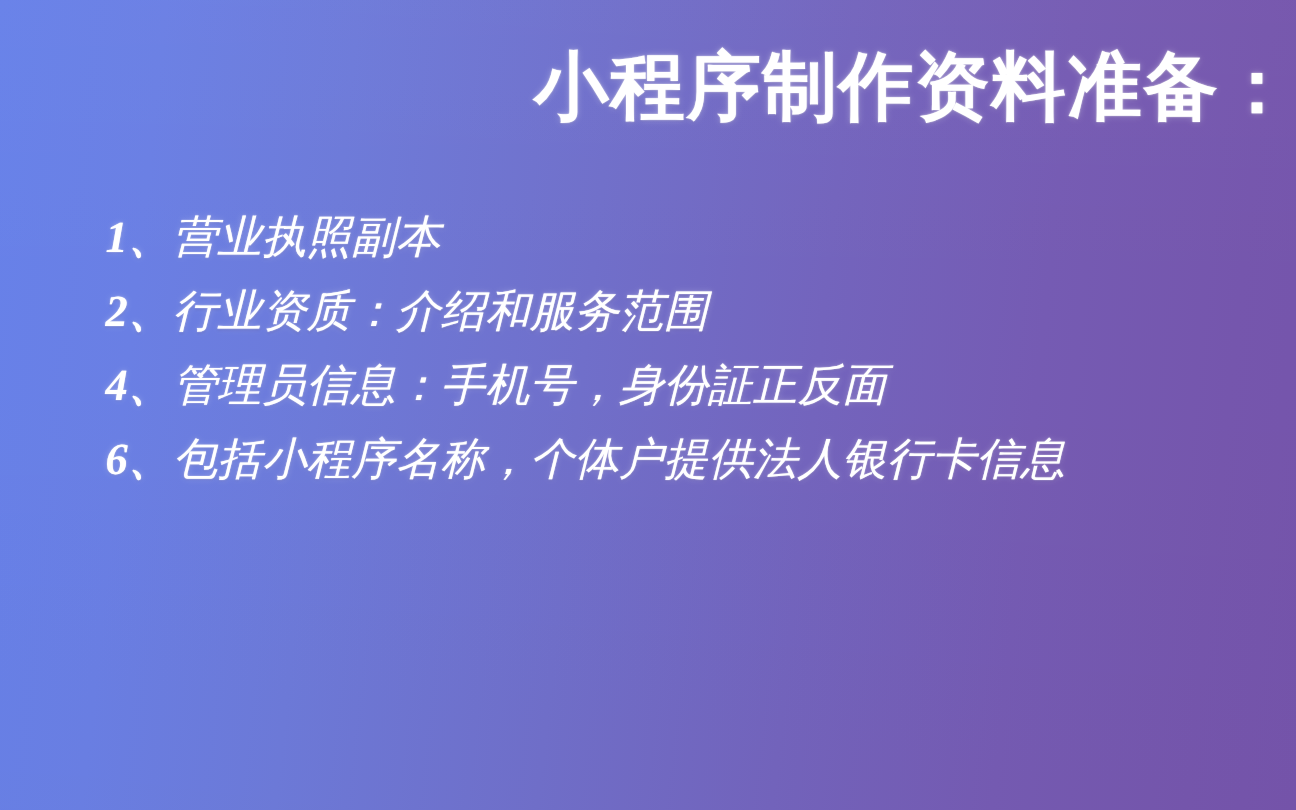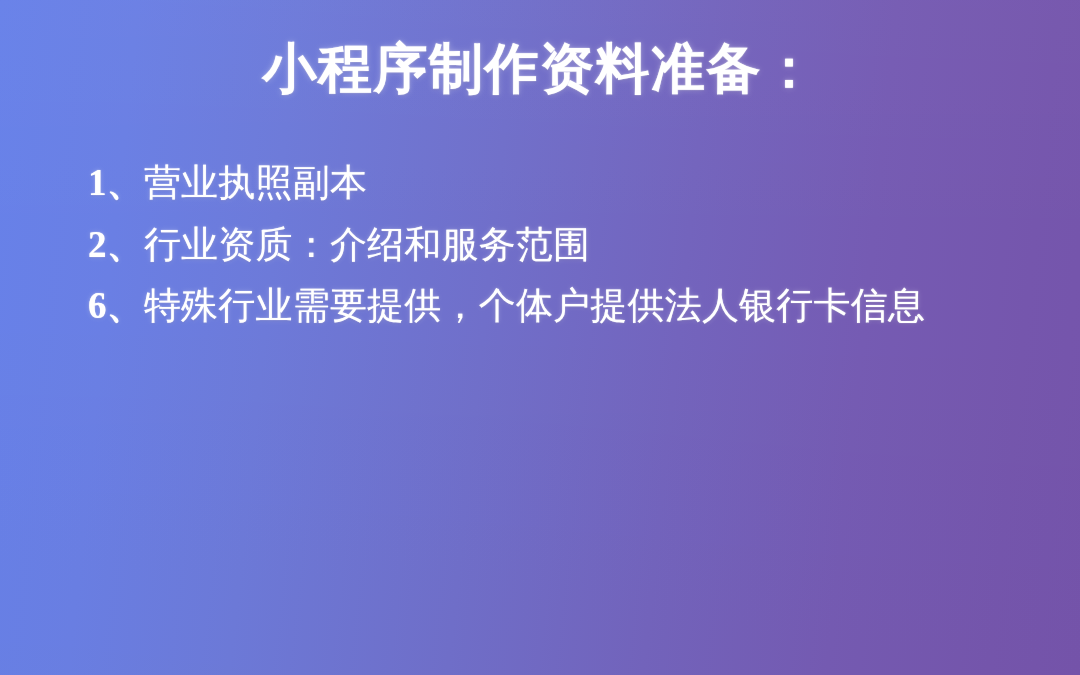--- a/index.html
+++ b/index.html
@@ -37,43 +37,44 @@
         rgba(255,255,255,0.020) 0%,
         rgba(255,255,255,0.000) 38%,
         rgba(0,0,0,0.012) 100%);
   }
 
   .title {
     position: absolute;
     left: 0;
     right: 0;
     top: 38px;
-    text-align: center;
+    text-align: right;
     color: #ffffff;
-    font-size: 54px;
+    font-size: 62px;
     font-weight: bold;
     letter-spacing: 1.5px;
     line-height: 1.15;
     text-shadow:
       0 0 1.5px rgba(255,255,255,0.85),
       0 0 6px rgba(255,255,255,0.30),
       0 1px 2px rgba(40,30,90,0.18);
     white-space: nowrap;
     z-index: 2;
   }
 
   .body-list {
     position: absolute;
     left: 88px;
-    top: 152px;
+    top: 168px;
     right: 40px;
     z-index: 2;
     list-style: none;
     margin: 0;
     padding: 0;
+    font-style: italic;
   }
 
   .body-line {
     color: #ffffff;
     font-size: 37px;
     font-weight: normal;
     line-height: 61.7px;
     white-space: nowrap;
     letter-spacing: 0.2px;
     text-shadow:
@@ -98,22 +99,25 @@
 
     <li class="body-line">
       <span class="num">1、</span><span class="txt">营业执照副本</span>
     </li>
 
     <li class="body-line">
       <span class="num">2、</span><span class="txt">行业资质：介绍和服务范围</span>
     </li>
 
 
+    <li class="body-line">
+      <span class="num">4、</span><span class="txt">管理员信息：手机号，身份証正反面</span>
+    </li>
 
 
 
     <li class="body-line">
-      <span class="num">6、</span><span class="txt">特殊行业需要提供，个体户提供法人银行卡信息</span>
+      <span class="num">6、</span><span class="txt">包括小程序名称，个体户提供法人银行卡信息</span>
     </li>
 
   </ul>
 
 </div>
 
 </body></html>

